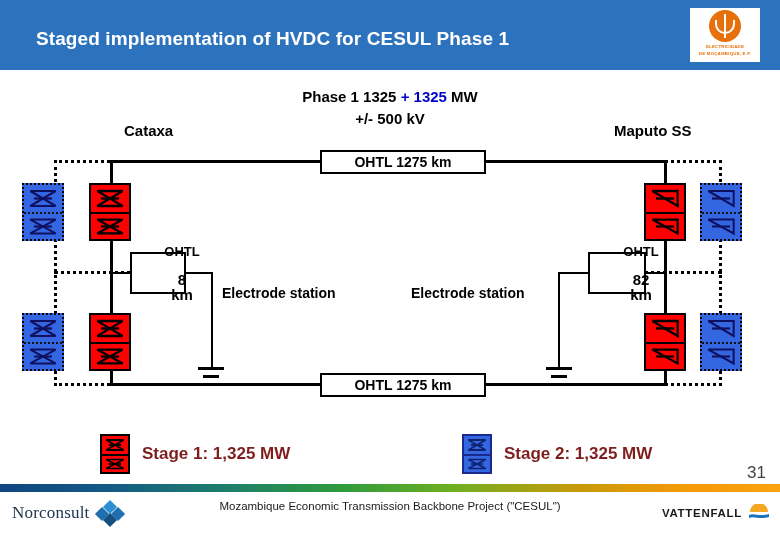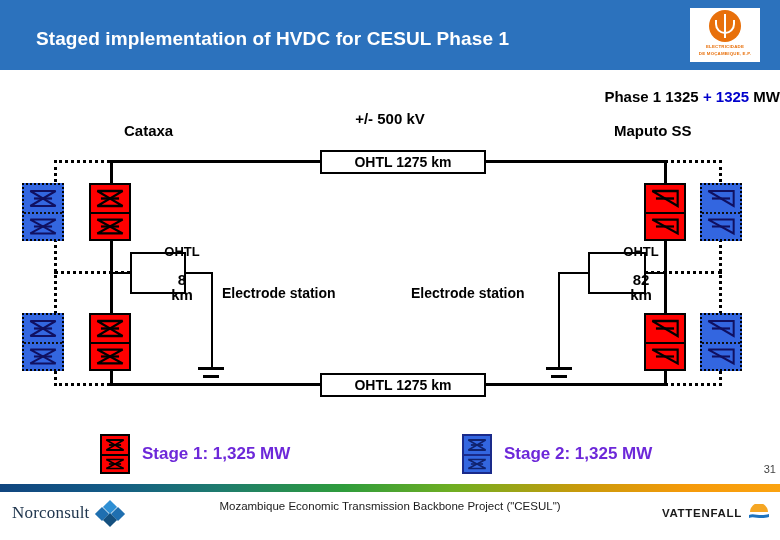--- a/index.html
+++ b/index.html
@@ -86,21 +86,21 @@
   }
 
   .lbl {
     position: absolute;
     font-weight: bold;
     white-space: nowrap;
   }
   #phase-line1 {
     left: 0; top: 18px;
     width: 780px;
-    text-align: right;
+    text-align: center;
     font-size: 15px;
   }
   #phase-line1 .blue { color: #0000CC; }
   #phase-line2 {
     left: 0; top: 40px;
     width: 780px;
     text-align: center;
     font-size: 15px;
   }
   #label-cataxa {
@@ -198,26 +198,26 @@
     box-sizing: border-box;
     margin-right: 12px;
     position: relative;
   }
   .legend-swatch.red  { background: #FF0000; border: 2px solid #000; }
   .legend-swatch.blue { background: #3366E0; border: 2px solid #1a2a8a; }
   .legend-swatch .half { position: relative; width: 100%; height: 50%; box-sizing: border-box; }
   .legend-swatch .half + .half { border-top: 2px solid #000; }
   .legend-swatch.blue .half + .half { border-top: 2px solid #1a2a8a; }
   .legend-swatch .half svg { position: absolute; left:0; top:0; width: 100%; height: 100%; }
-  .legend-text { font-size: 17px; font-weight: bold; color: #6d28d9; white-space: nowrap; text-align: right; }
+  .legend-text { font-size: 17px; font-weight: bold; color: #7f1d1d; white-space: nowrap; text-align: right; }
 
   #page-number {
     position: absolute;
-    right: 4px; top: 463px;
-    font-size: 11px;
+    right: 14px; top: 463px;
+    font-size: 17px;
     color: #444;
   }
 
   
   #gradient-bar {
     position: absolute;
     left: 0; top: 484px;
     width: 780px; height: 8px;
     background: linear-gradient(to right,
       #10457F 0%, #135B86 14%, #1E7B6E 28%,

